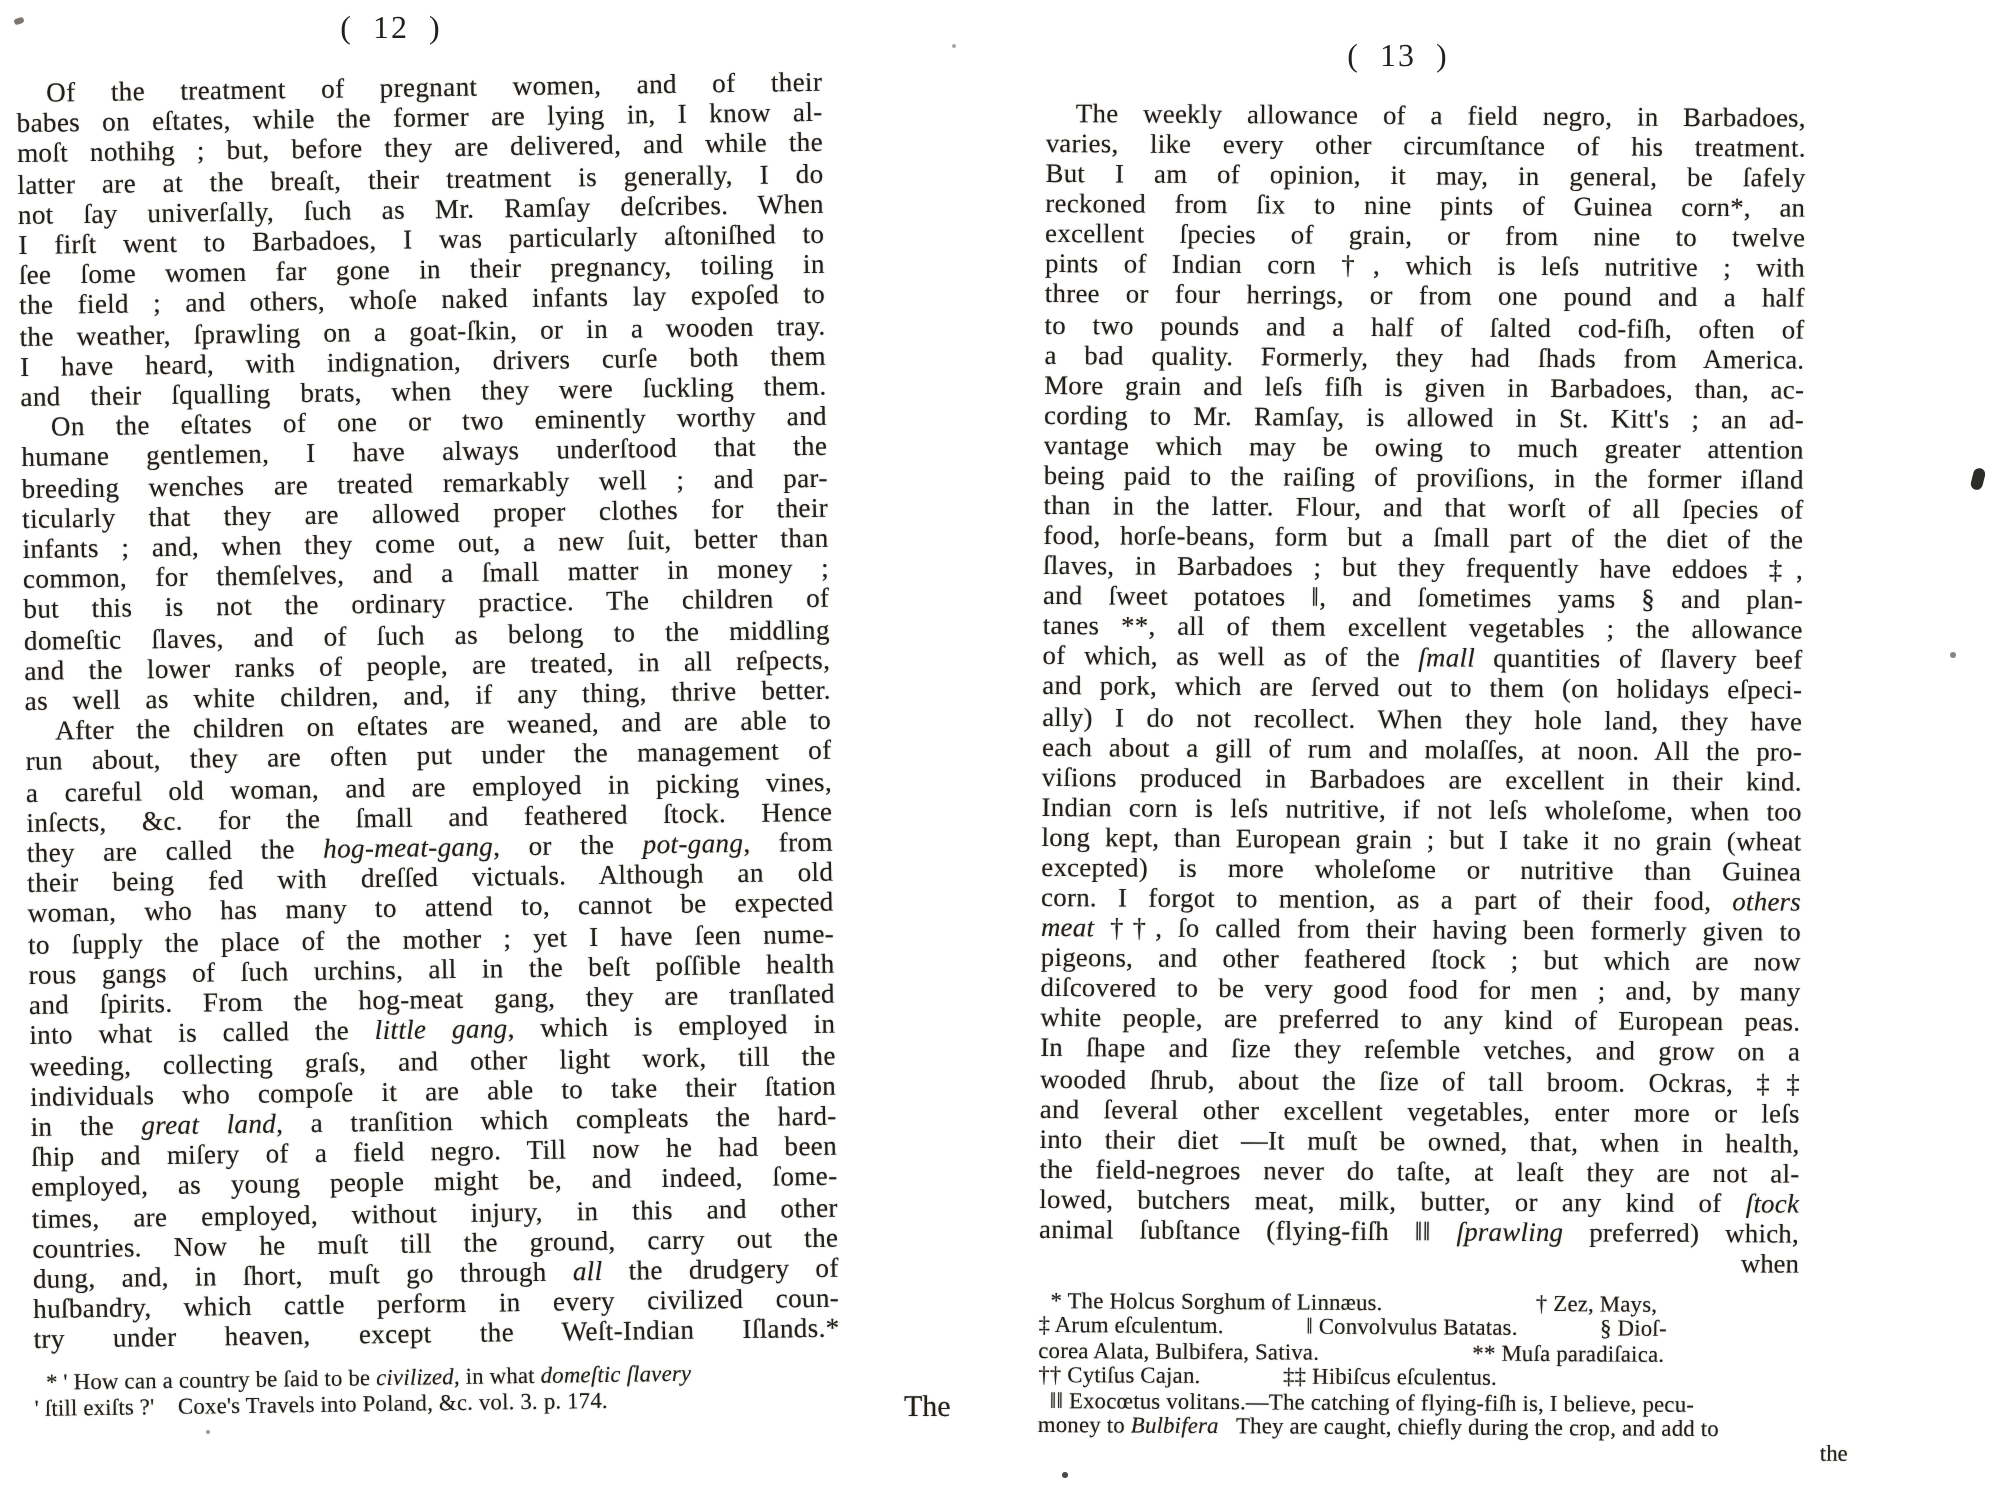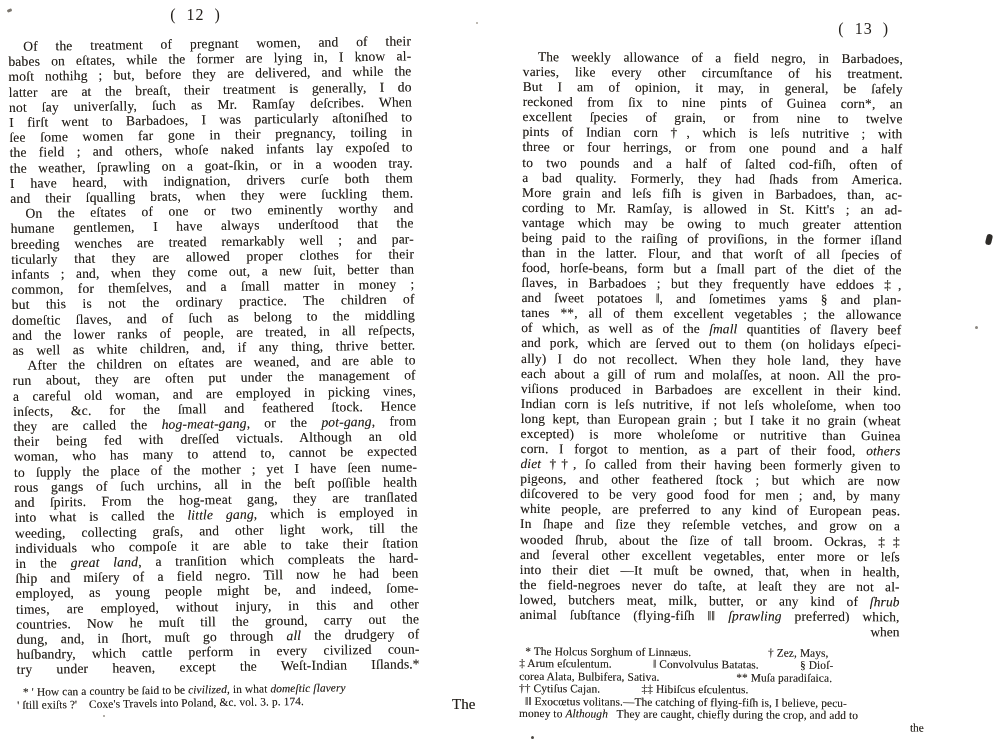--- a/index.html
+++ b/index.html
@@ -7,21 +7,21 @@
     width:1000px;height:751px;position:relative;overflow:hidden;
     background:#ffffff;
     font-family:"Liberation Serif","DejaVu Serif",serif;
     color:#231f1a;
   }
   .pageno{
     position:absolute;text-align:center;white-space:pre;
     font-size:16px;letter-spacing:1px;
   }
   #pn-left{left:8px;top:6px;width:403px;transform:translateX(-14px);}
-  #pn-right{left:523px;top:20px;width:380px;transform:translateX(-14px);text-align:right;}
+  #pn-right{left:523px;top:20px;width:380px;transform:translateX(-14px);}
   .tb{
     position:absolute;
     text-shadow:0 0 0.6px rgba(45,38,30,0.55);
   }
   #left-text{
     left:8px;top:39px;width:403px;
     font-size:13.6px;line-height:15.2px;
     transform:rotate(-0.8deg);transform-origin:0 0;
   }
   #right-text{
@@ -132,40 +132,40 @@
         <div class="line">tanes **, all of them excellent vegetables ; the allowance</div>
         <div class="line"><span>of which, as well as of the </span><span class="it">ſmall</span><span> quantities of ſlavery beef</span></div>
         <div class="line">and pork, which are ſerved out to them (on holidays eſpeci-</div>
         <div class="line">ally) I do not recollect.   When they hole land, they have</div>
         <div class="line">each about a gill of rum and molaſſes, at noon.  All the pro-</div>
         <div class="line">viſions produced in Barbadoes are excellent in their kind.</div>
         <div class="line">Indian corn is leſs nutritive, if not leſs wholeſome, when too</div>
         <div class="line">long kept, than European grain ; but I take it no grain (wheat</div>
         <div class="line">excepted) is more wholeſome or nutritive than Guinea</div>
         <div class="line"><span>corn.   I forgot to mention, as a part of their food, </span><span class="it">others</span></div>
-        <div class="line"><span class="it">diet</span><span> ††, ſo called from their having been formerly given to</span></div>
+        <div class="line"><span class="it">meat</span><span> ††, ſo called from their having been formerly given to</span></div>
         <div class="line">pigeons, and other feathered ſtock ; but which are now</div>
         <div class="line">diſcovered to be very good food for men ; and, by many</div>
         <div class="line">white people, are preferred to any kind of European peas.</div>
         <div class="line">In ſhape and ſize they reſemble vetches, and grow on a</div>
         <div class="line">wooded ſhrub, about the ſize of tall broom.  Ockras, ‡‡</div>
         <div class="line">and ſeveral other excellent vegetables, enter more or leſs</div>
         <div class="line">into their diet —It muſt be owned, that, when in health,</div>
         <div class="line">the field-negroes never do taſte, at leaſt they are not al-</div>
-        <div class="line"><span>lowed, butchers meat, milk, butter, or any kind of </span><span class="it">ſhrub</span></div>
+        <div class="line"><span>lowed, butchers meat, milk, butter, or any kind of </span><span class="it">ſtock</span></div>
         <div class="line"><span>animal ſubſtance (flying-fiſh ‖‖ </span><span class="it">ſprawling</span><span> preferred) which,</span></div>
       </div>
     <div class="cwline">when</div>
     <div class="fn">
         <div class="line"><span>  * The Holcus Sorghum of Linnæus.                          † Zez, Mays,</span></div>
         <div class="line"><span>‡ Arum eſculentum.              ‖ Convolvulus Batatas.              § Dioſ-</span></div>
         <div class="line"><span>corea Alata, Bulbifera, Sativa.                          ** Muſa paradiſaica.</span></div>
         <div class="line"><span>†† Cytiſus Cajan.              ‡‡ Hibiſcus eſculentus.</span></div>
         <div class="line"><span>  ‖‖ Exocœtus volitans.—The catching of flying-fiſh is, I believe, pecu-</span></div>
-        <div class="line"><span>money to </span><span class="it">Although</span><span>   They are caught, chiefly during the crop, and add to</span></div>
+        <div class="line"><span>money to </span><span class="it">Bulbifera</span><span>   They are caught, chiefly during the crop, and add to</span></div>
       </div>
     <div class="cw-fnsize">the</div>
   </div>
 
   <div class="sp" style="left:986px;top:234px;width:6px;height:11px;background:#2e2c29;border-radius:3px;transform:rotate(14deg);"></div>
   <div class="sp" style="left:975px;top:326px;width:3px;height:3px;background:#8a867f;border-radius:50%;"></div>
   <div class="sp" style="left:531px;top:736px;width:3px;height:3px;background:#4c4843;border-radius:50%;"></div>
   <div class="sp" style="left:103px;top:715px;width:2px;height:2px;background:#9a958d;border-radius:50%;"></div>
   <div class="sp" style="left:7px;top:9px;width:5px;height:3px;background:#7b766e;border-radius:2px;transform:rotate(-20deg);"></div>
   <div class="sp" style="left:476px;top:22px;width:2px;height:2px;background:#a8a39a;border-radius:50%;"></div>

